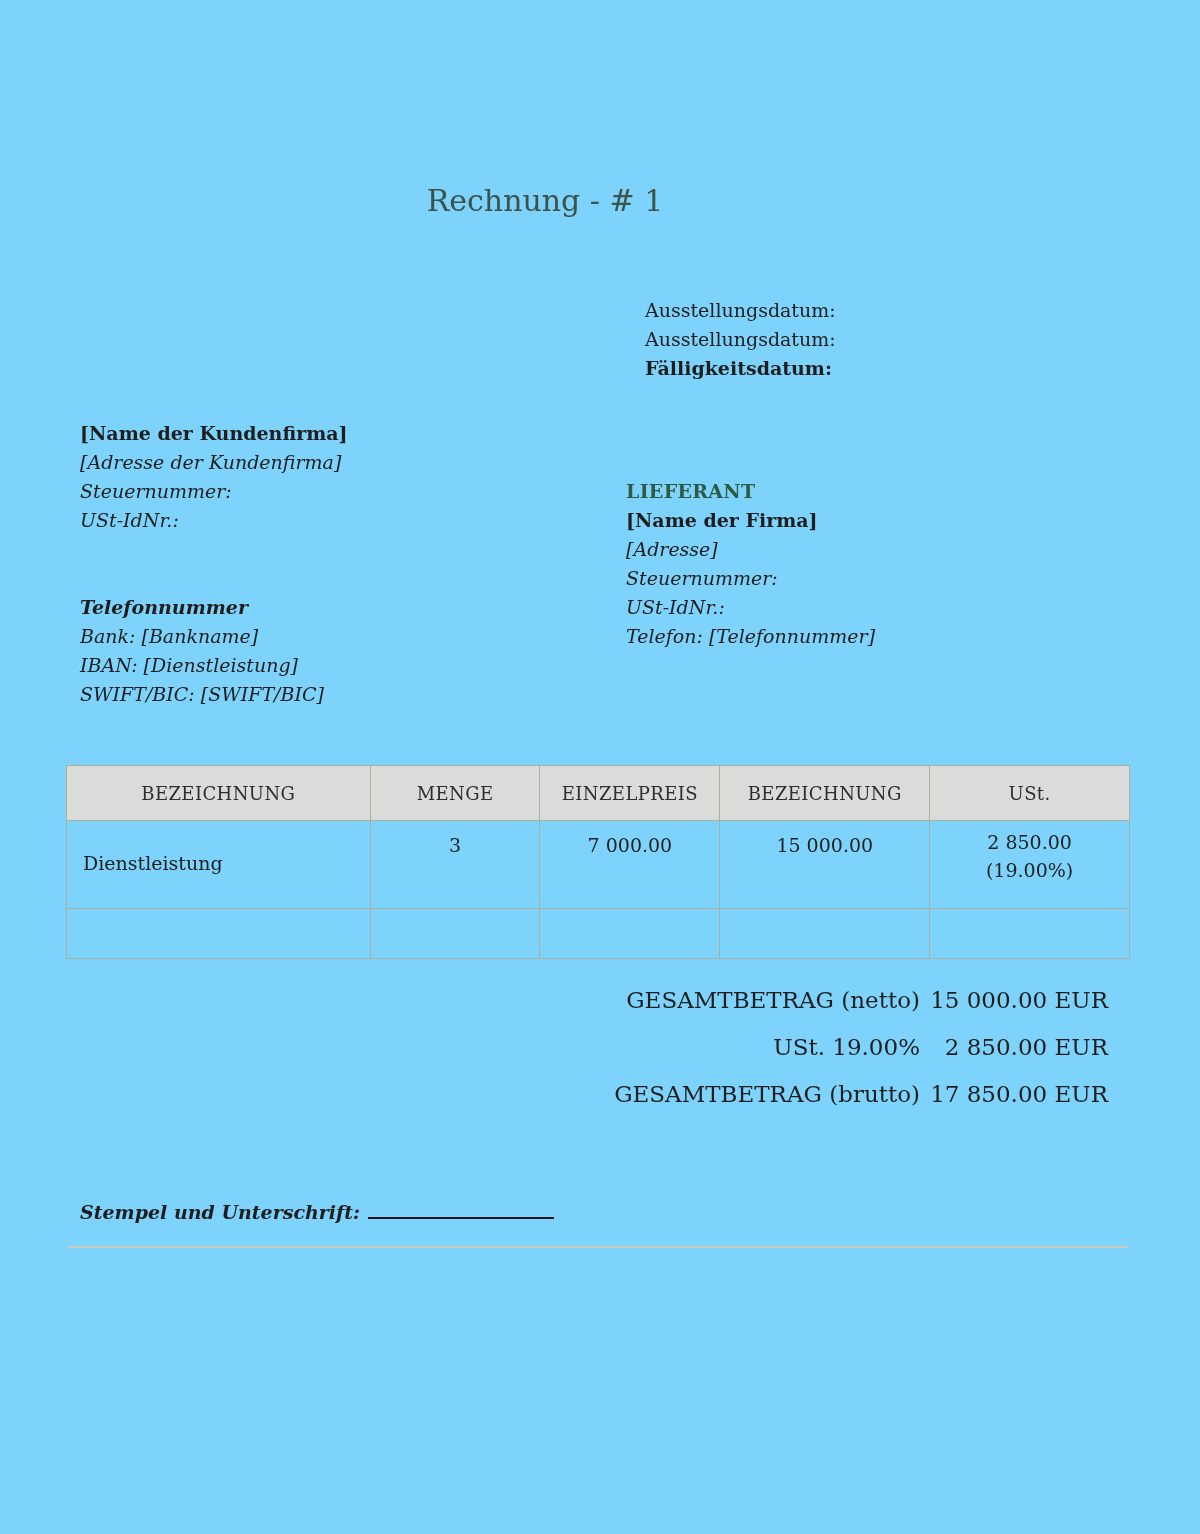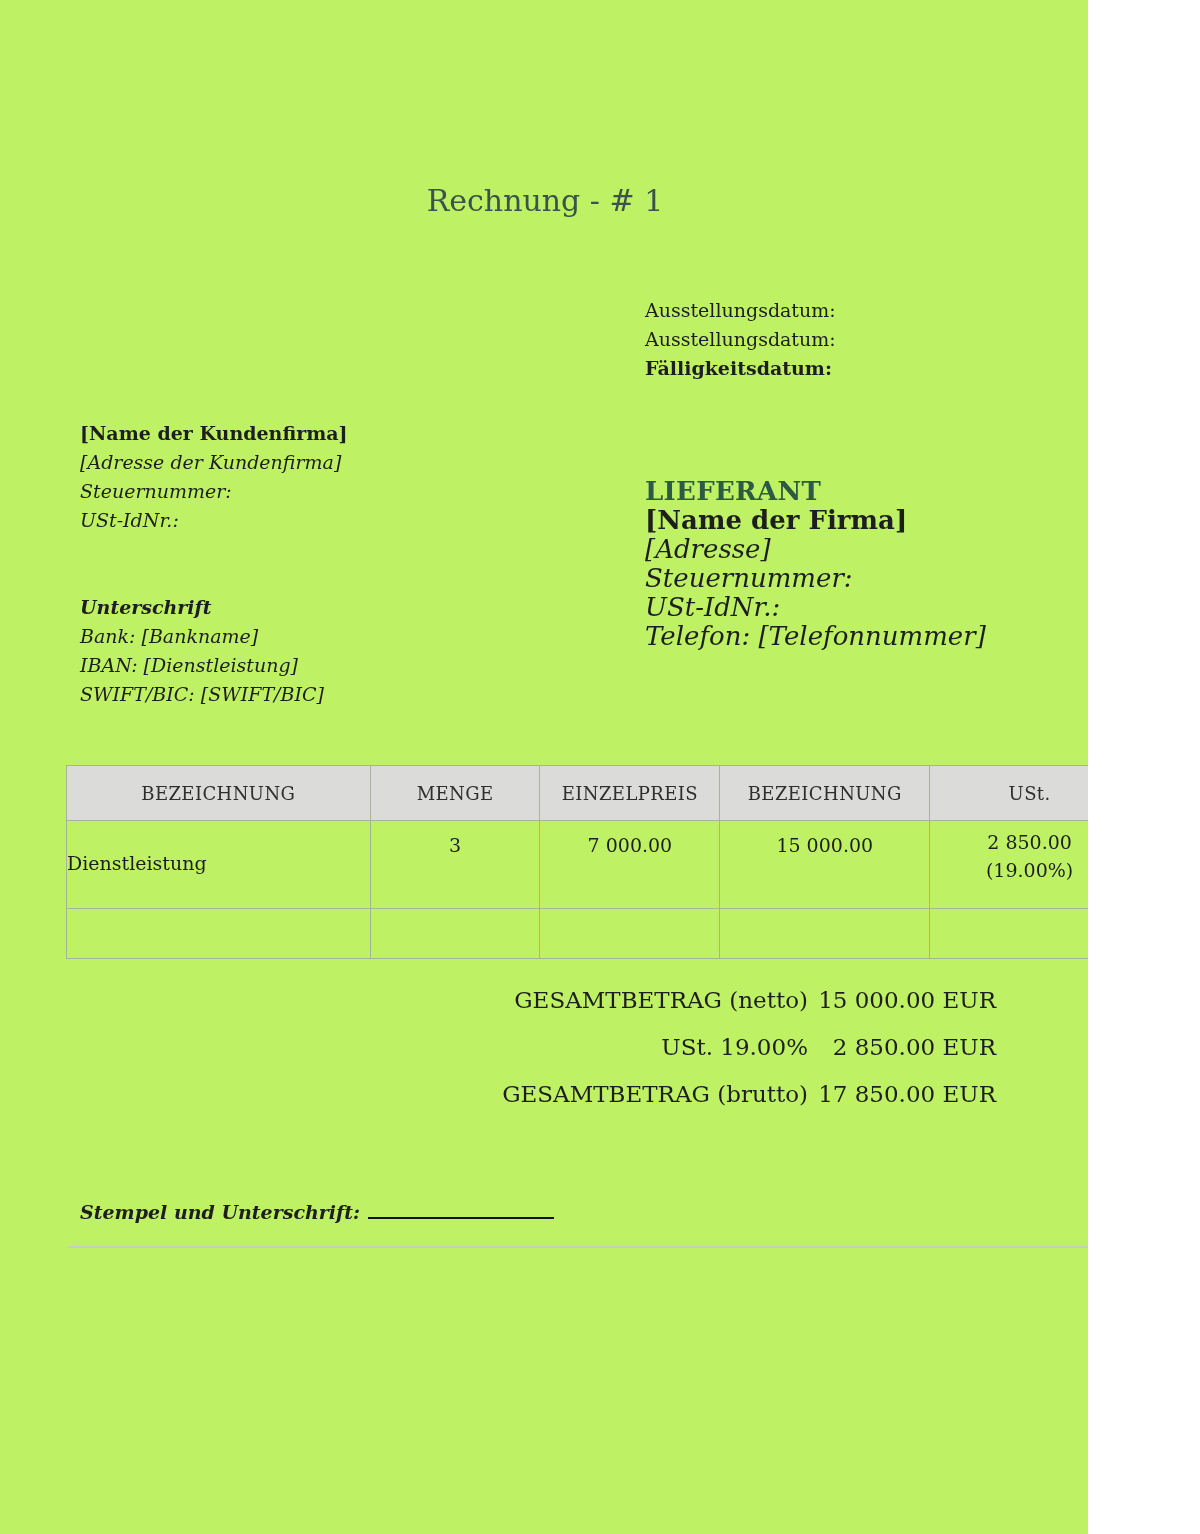--- a/index.html
+++ b/index.html
@@ -3,23 +3,23 @@
 <meta charset="utf-8">
 <style>
   * { margin: 0; padding: 0; box-sizing: border-box; }
   html, body { background: #ffffff; }
   body {
     font-family: "DejaVu Serif", "Liberation Serif", serif;
     color: #1e1e1e;
   }
   .page {
     position: relative;
-    width: 1088px;
+    width: 1200px;
     height: 1534px;
-    background: #bef264;
+    background: #7dd3fc;
     overflow: hidden;
   }
 
   
   .title {
     position: absolute;
     top: 183px;
     left: 0;
     width: 1090px;
     text-align: center;
@@ -49,23 +49,23 @@
   .payment {
     position: absolute;
     left: 80px;
     top: 593px;
     font-size: 19px;
     line-height: 29px;
   }
   
   .supplier {
     position: absolute;
-    left: 645px;
+    left: 626px;
     top: 477px;
-    font-size: 26px;
+    font-size: 19px;
     line-height: 29px;
   }
   .sec-heading {
     color: #2d5a43;
     font-weight: bold;
     letter-spacing: 0.3px;
   }
   .name-line { font-weight: bold; }
   .italic-line { font-style: italic; }
   .bold-italic { font-weight: bold; font-style: italic; }
@@ -95,20 +95,21 @@
   }
   .row-item { height: 88px; }
   .row-empty { height: 50px; }
   .items-table td {
     vertical-align: top;
     text-align: center;
     padding-top: 13px;
   }
   .items-table td.desc-cell {
     text-align: left;
+    padding-left: 16px;
     padding-top: 31px;
   }
   .items-table td.vat-cell {
     padding-top: 7px;
     line-height: 28px;
   }
 
   
   .totals {
     position: absolute;
@@ -168,21 +169,21 @@
   </div>
 
   <div class="customer">
     <div class="name-line">[Name der Kundenfirma]</div>
     <div class="italic-line">[Adresse der Kundenfirma]</div>
     <div class="italic-line">Steuernummer:</div>
     <div class="italic-line">USt-IdNr.:</div>
   </div>
 
   <div class="payment">
-    <div class="bold-italic">Unterschrift</div>
+    <div class="bold-italic">Telefonnummer</div>
     <div class="italic-line">Bank: [Bankname]</div>
     <div class="italic-line">IBAN: [Dienstleistung]</div>
     <div class="italic-line">SWIFT/BIC: [SWIFT/BIC]</div>
   </div>
 
   <div class="supplier">
     <div class="sec-heading">LIEFERANT</div>
     <div class="name-line">[Name der Firma]</div>
     <div class="italic-line">[Adresse]</div>
     <div class="italic-line">Steuernummer:</div>

